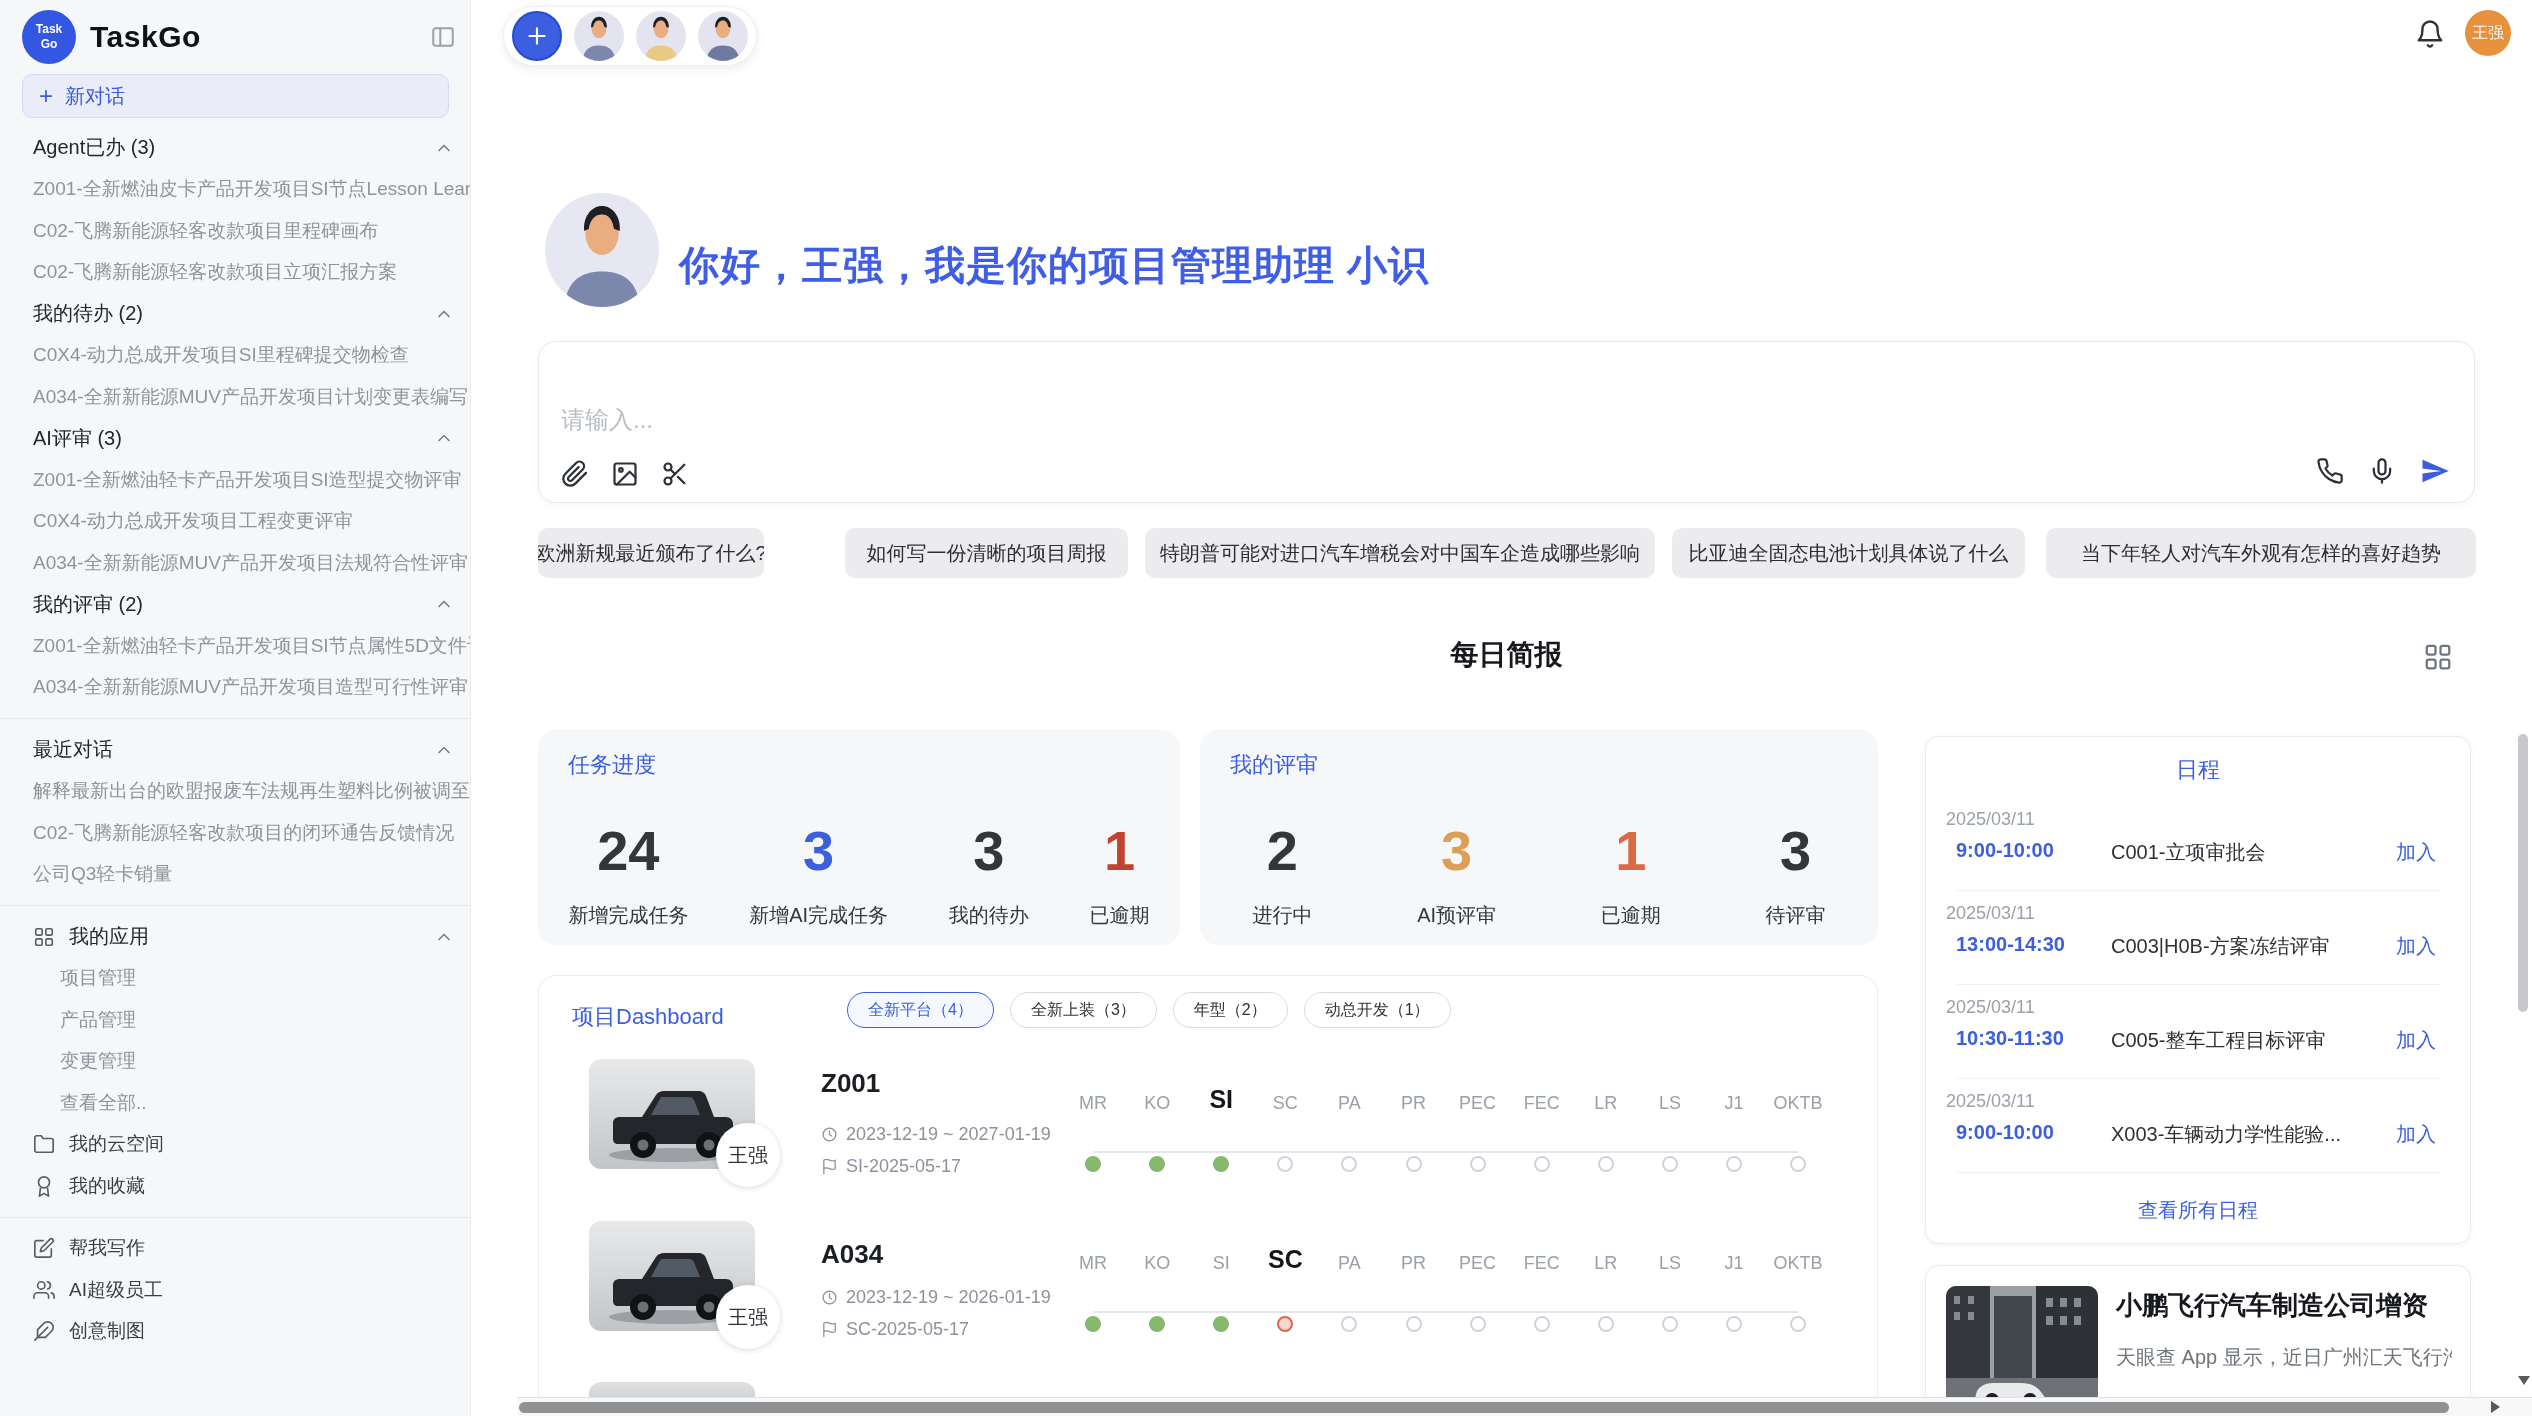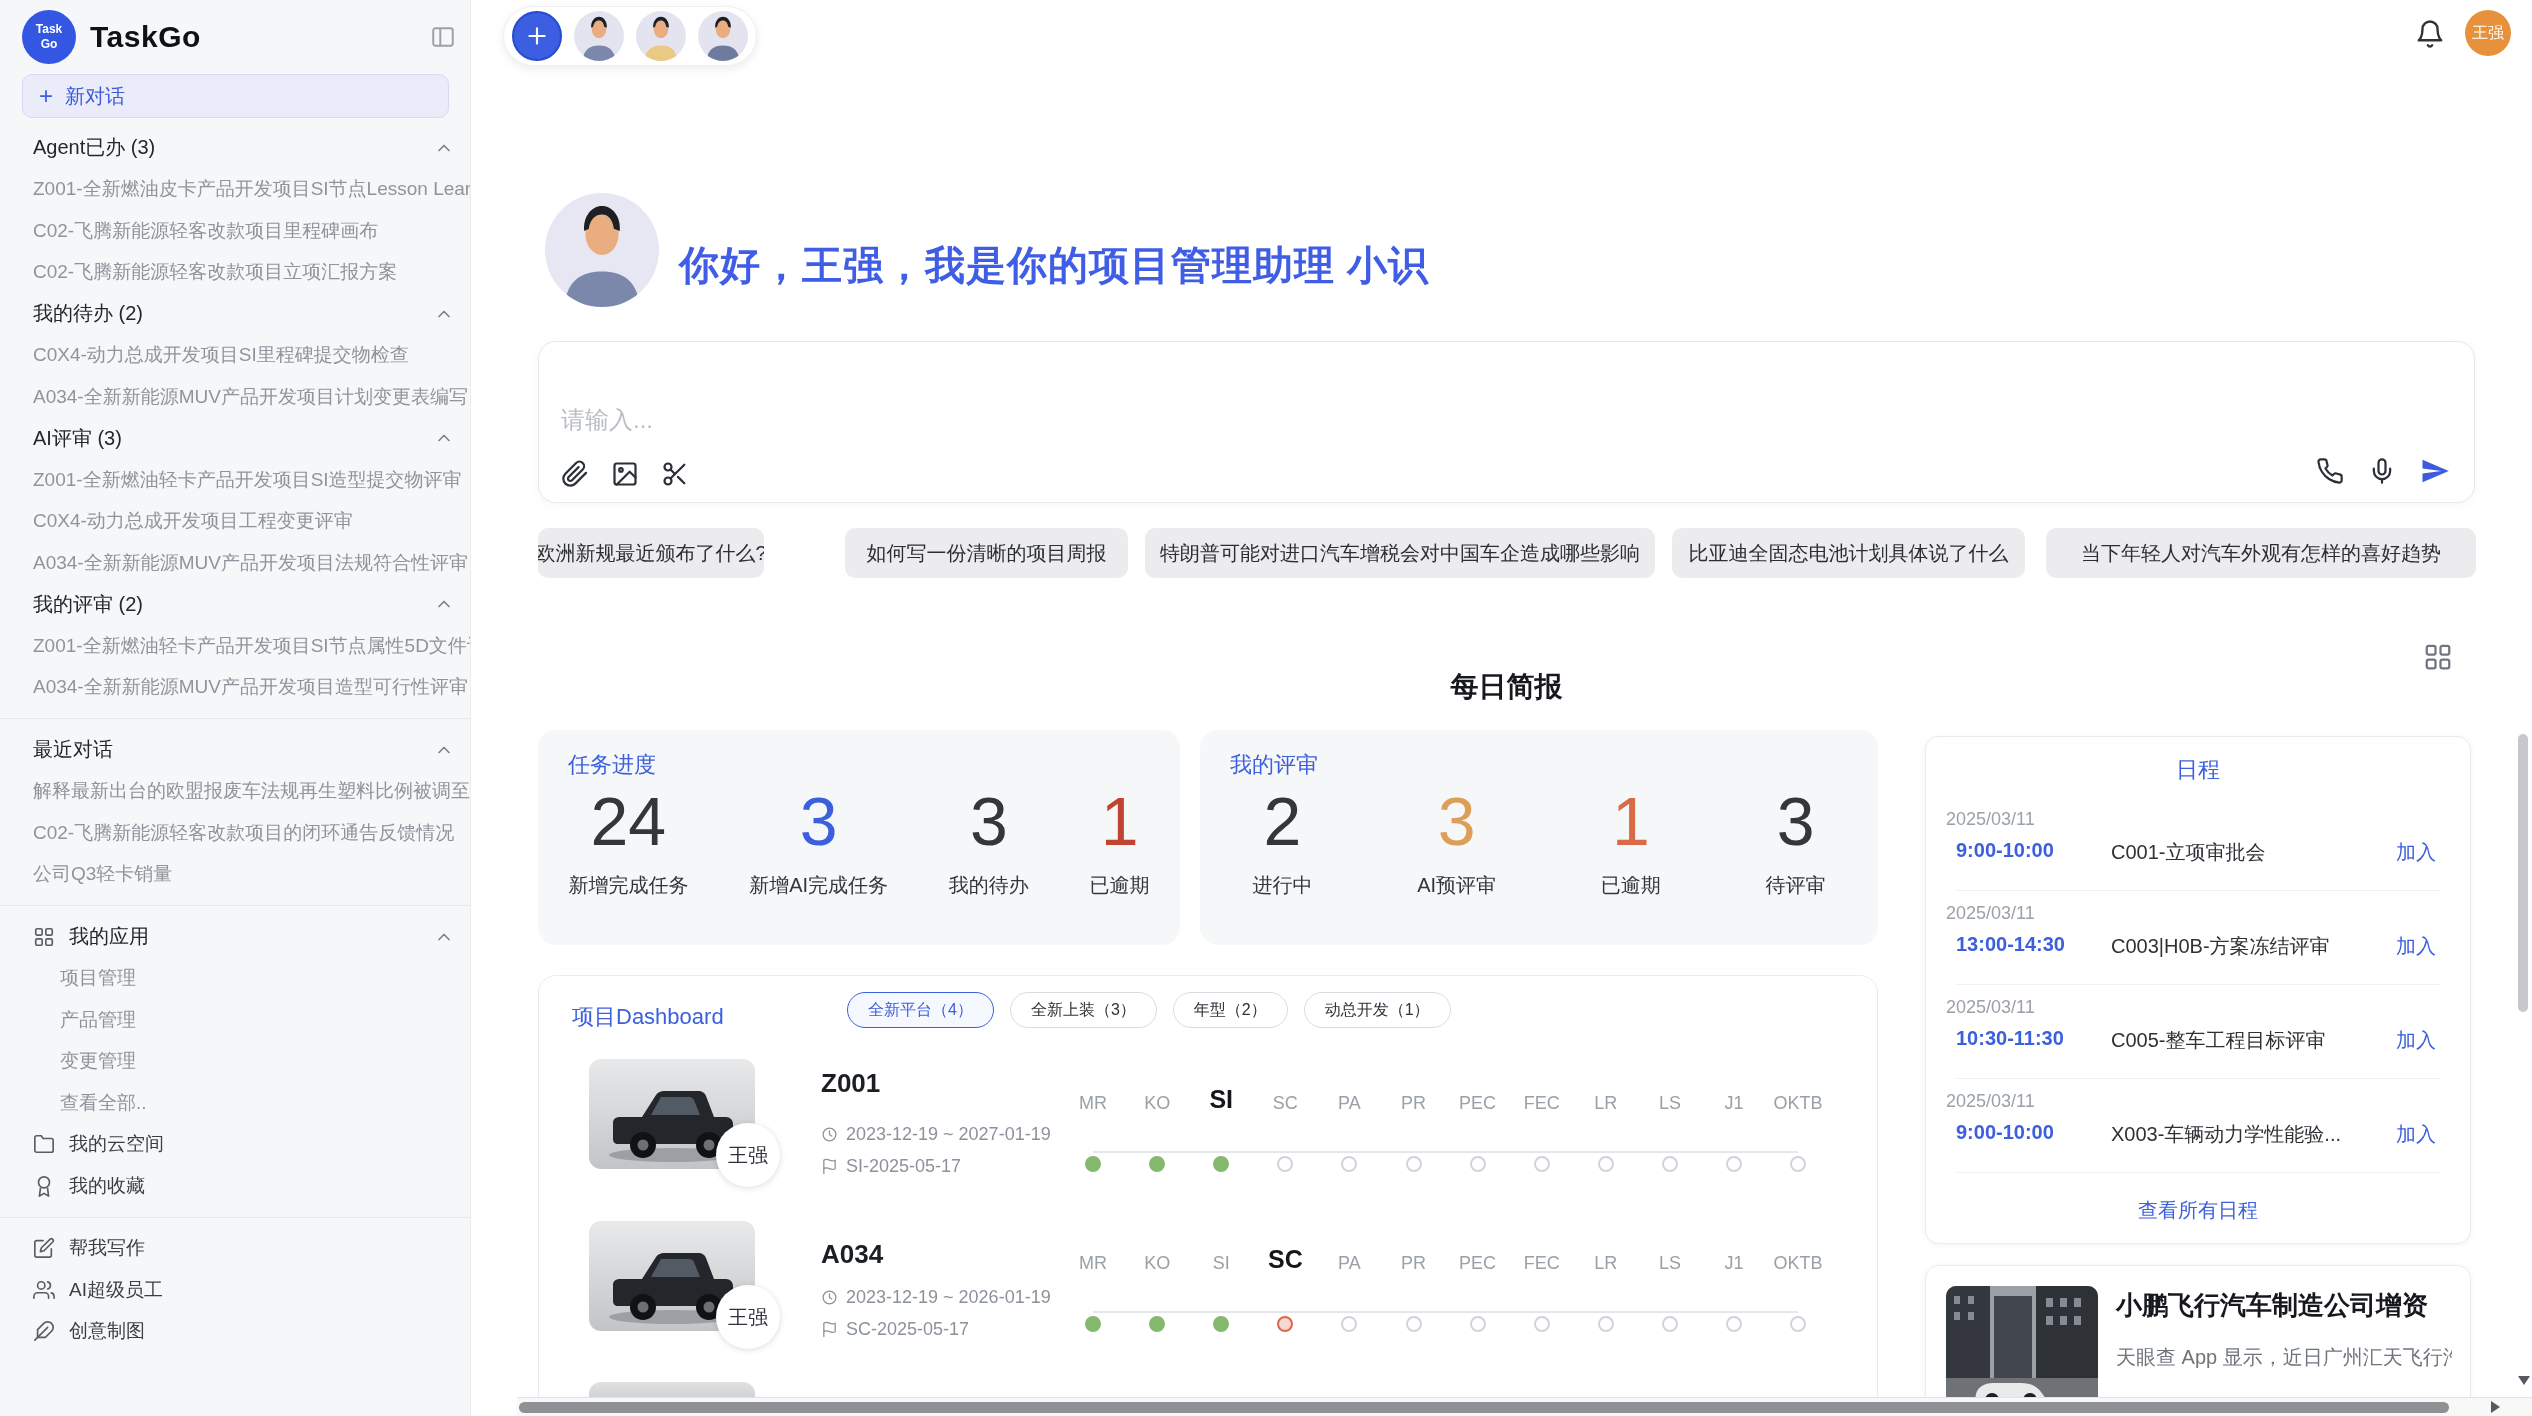--- a/index.html
+++ b/index.html
@@ -39,28 +39,28 @@
   .greeting { position:absolute; left:208px; top:238px; font-size:40px; font-weight:700; color:#3f5de5; letter-spacing:1px; }
 
   .inputcard { position:absolute; left:67px; top:341px; width:1937px; height:162px; background:#fff; border:1.5px solid #e8e8ec; border-radius:18px; box-shadow:0 2px 10px rgba(0,0,0,.04); cursor:text; }
   .placeholder { position:absolute; left:22px; top:62px; font-size:24px; color:#b9bec6; }
   .in-ic-l { position:absolute; left:22px; bottom:14px; display:flex; gap:22px; color:#2b2f36; }
   .in-ic-r { position:absolute; right:24px; bottom:16px; display:flex; gap:24px; align-items:center; color:#2b2f36; }
   .icbtn { display:flex; cursor:pointer; }
 
   .chip { position:absolute; top:528px; height:50px; background:#ececee; border-radius:10px; display:flex; align-items:center; justify-content:center; font-size:20px; color:#2b2e33; cursor:pointer; white-space:nowrap; overflow:hidden; padding:0 10px; }
 
-  .brief-title { position:absolute; left:67px; top:636px; width:1937px; text-align:center; font-size:28px; font-weight:700; color:#16181d;margin-top:32px; }
+  .brief-title { position:absolute; left:67px; top:636px; width:1937px; text-align:center; font-size:28px; font-weight:700; color:#16181d; }
   .grid-btn { position:absolute; left:1952px; top:642px; color:#6f7680; cursor:pointer; }
 
   .statcard { position:absolute; top:730px; height:215px; background:#f6f7f8; border-radius:18px; }
   .statcard .ctitle { position:absolute; left:30px; top:20px; font-size:22px; color:#3b5fdd; }
   .stats { position:absolute; left:0; right:0; top:58px; display:flex; justify-content:space-around; }
   .stat { text-align:center; }
-  .stat .num { font-size:68px; font-weight:400; color:#33363b; line-height:66px; }
+  .stat .num { font-size:56px; font-weight:700; color:#33363b; line-height:66px;margin-top:30px; }
   .stat .num.blue { color:#3b5fdd; } .stat .num.red { color:#c0442f; }
   .stat .num.orange { color:#dd9e57; } .stat .num.orangered { color:#d96a45; }
   .stat .lbl { margin-top:18px; font-size:20px; color:#33363b; }
 
   .dash { position:absolute; left:67px; top:975px; width:1340px; height:441px; background:#fff; border:1px solid #e9ebee; border-radius:18px; overflow:hidden;text-align:right; }
   .dash .ctitle { position:absolute; left:33px; top:26px; font-size:22px; color:#3b5fdd; }
   .tabs { position:absolute; left:308px; top:16px; display:flex; gap:16px; }
   .tab { height:36px; border:1px solid #d8dbe0; border-radius:18px; background:#fff; color:#2f3338; font-size:16px; display:flex; align-items:center; padding:0 20px; cursor:pointer; white-space:nowrap; }
   .tab.active { border-color:#3b5fdd; color:#3b5fdd; background:#f5f8ff; }
 

